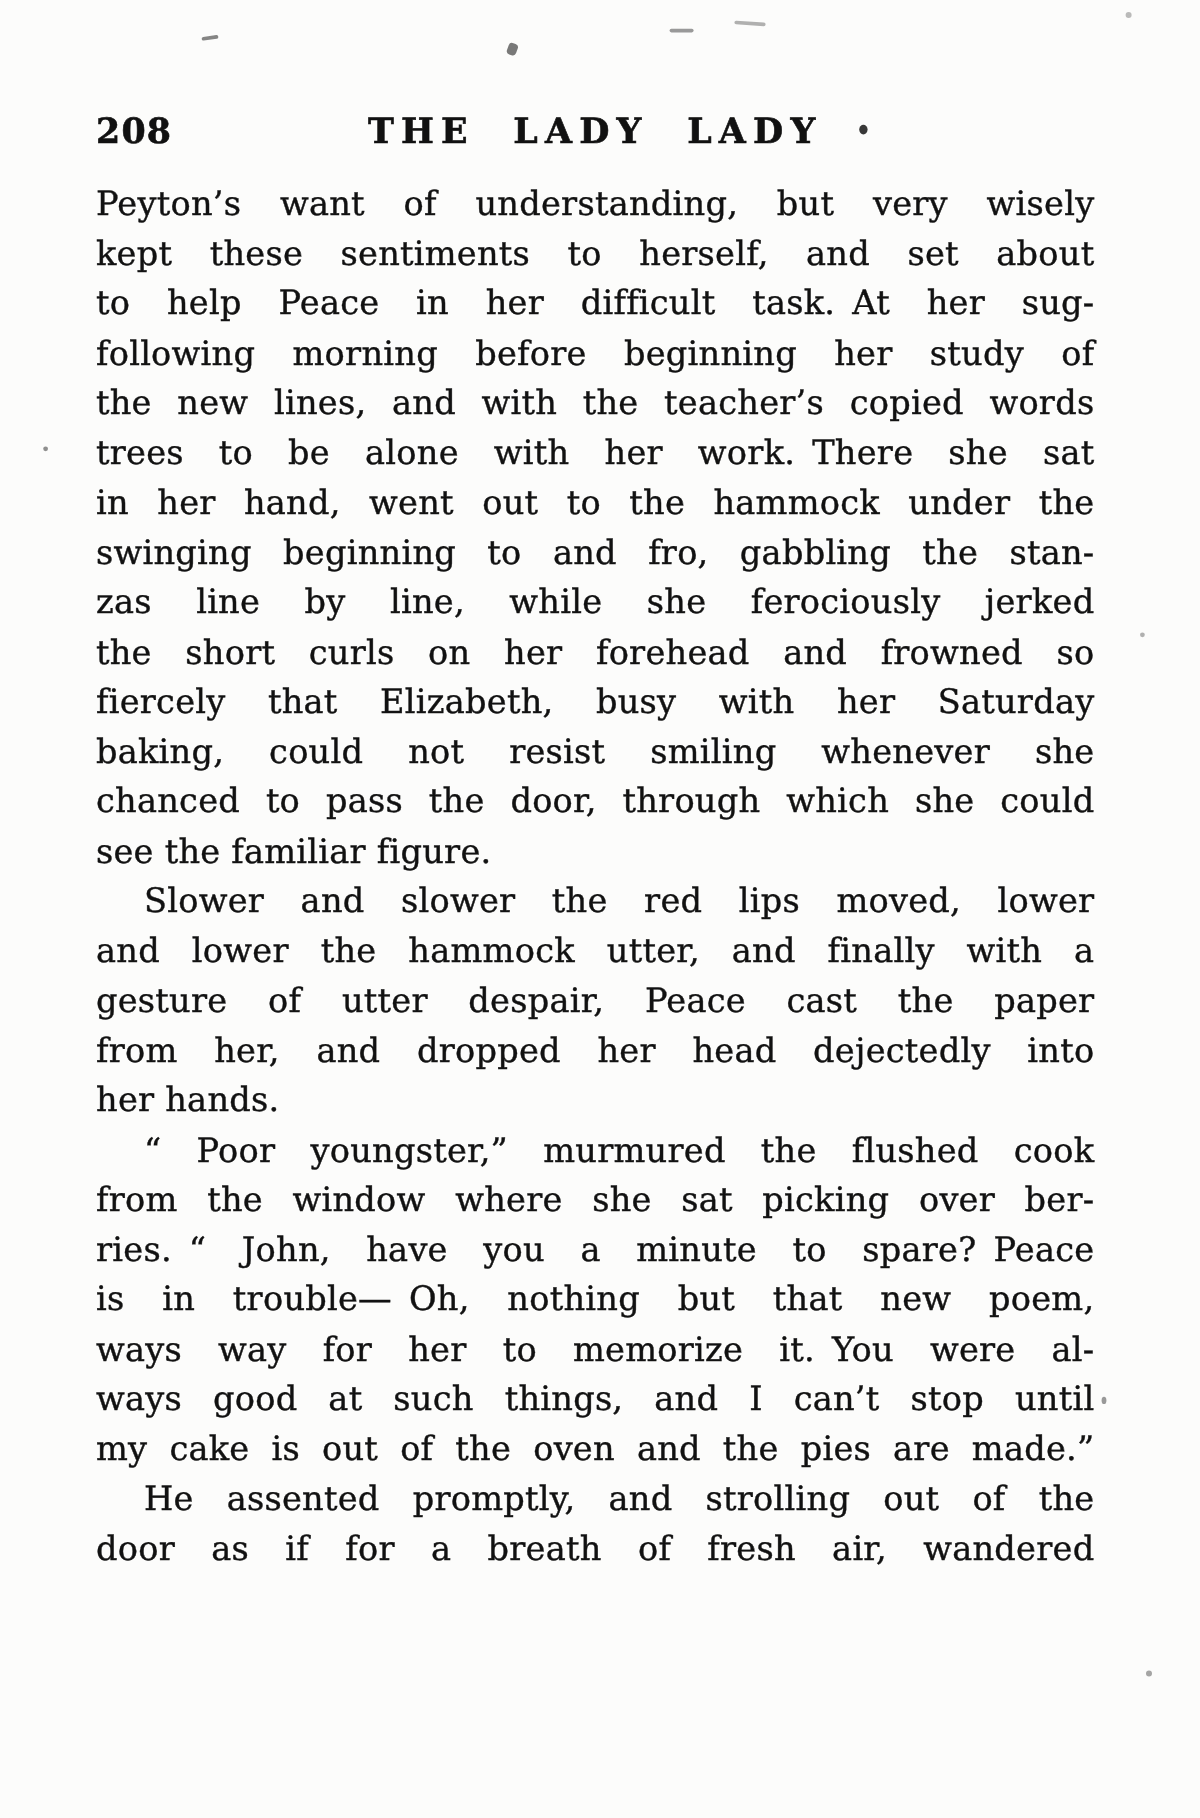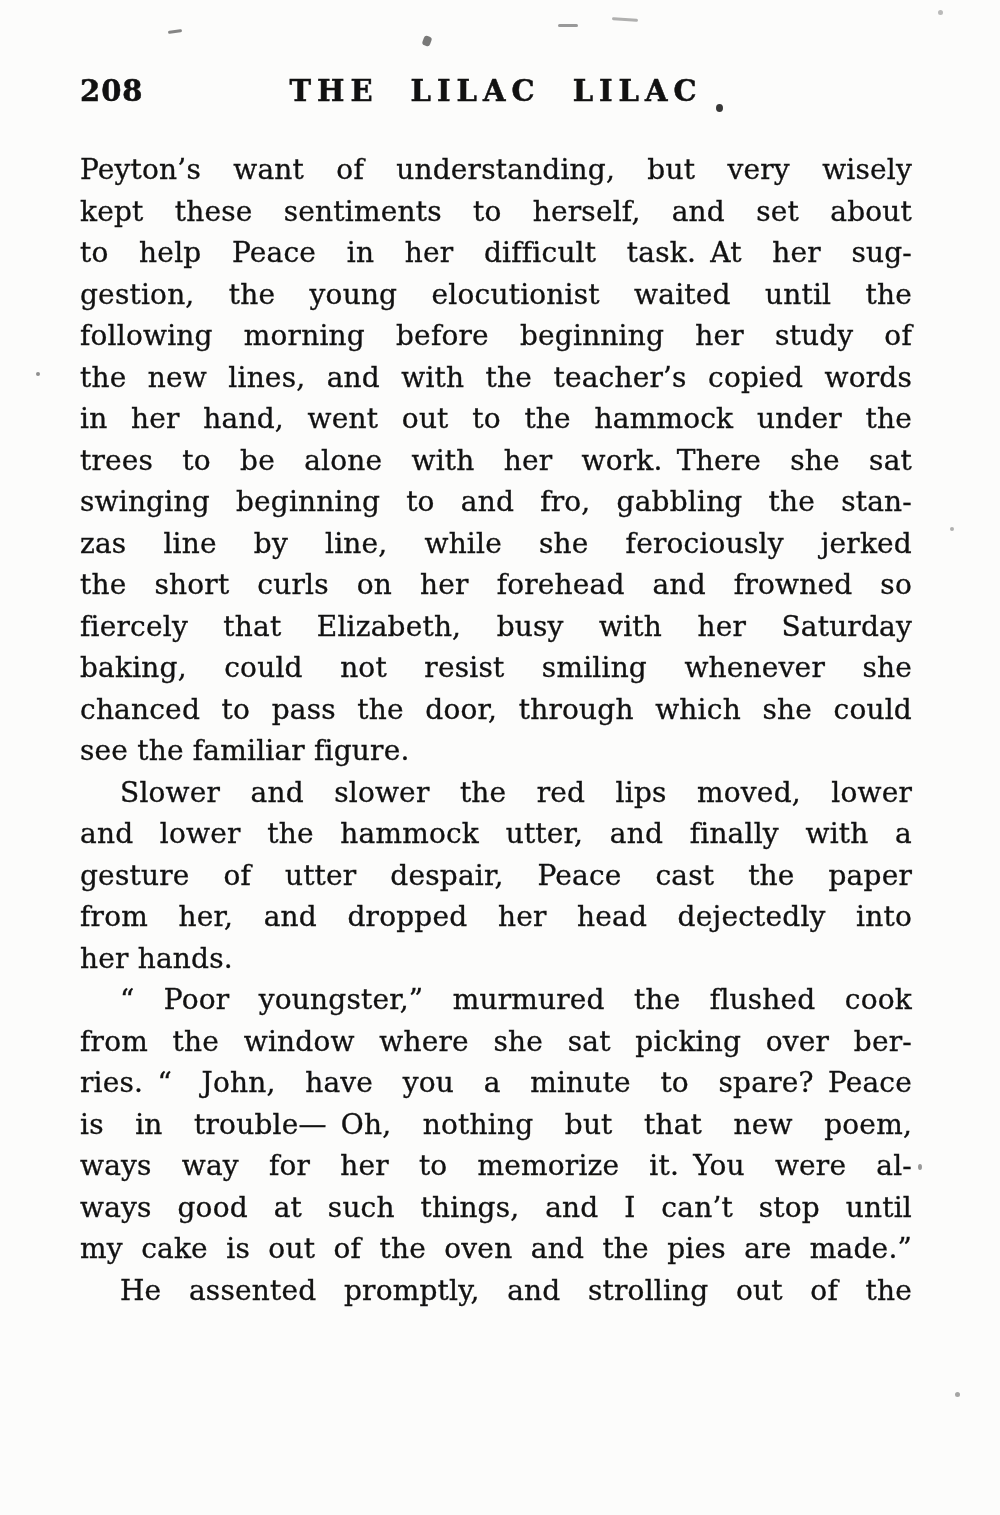--- a/index.html
+++ b/index.html
@@ -25,20 +25,21 @@
     right: 88px;
     display: grid;
     grid-template-columns: 1fr auto 1fr;
     align-items: baseline;
   }
   .folio {
     justify-self: start;
     font-size: 29px;
     font-weight: bold;
     letter-spacing: 1px;
+    margin-top: 18px;
     -webkit-text-stroke: 0.5px var(--ink);
   }
   .head-title {
     justify-self: center;
     font-size: 29px;
     font-weight: bold;
     letter-spacing: 6px;
     word-spacing: 16px;
     -webkit-text-stroke: 0.5px var(--ink);
     white-space: nowrap;
@@ -92,48 +93,48 @@
   <span class="speck s4"></span>
   <span class="speck s5"></span>
   <span class="speck s6"></span>
   <span class="speck s7"></span>
   <span class="speck s8"></span>
   <span class="speck s9"></span>
   <span class="speck s10"></span>
 
   <header class="running-head">
     <span class="folio">208</span>
-    <span class="head-title">THE LILAC LILAC</span>
+    <span class="head-title">THE LADY LADY</span>
     <span class="head-right"></span>
   </header>
 
   <main class="text-block">
       <div class="line">Peyton’s want of understanding, but very wisely</div>
       <div class="line">kept these sentiments to herself, and set about</div>
       <div class="line">to help Peace in her difficult task. At her sug-</div>
-      <div class="line">gestion, the young elocutionist waited until the</div>
       <div class="line">following morning before beginning her study of</div>
       <div class="line">the new lines, and with the teacher’s copied words</div>
+      <div class="line">trees to be alone with her work. There she sat</div>
       <div class="line">in her hand, went out to the hammock under the</div>
-      <div class="line">trees to be alone with her work. There she sat</div>
       <div class="line">swinging beginning to and fro, gabbling the stan-</div>
       <div class="line">zas line by line, while she ferociously jerked</div>
       <div class="line">the short curls on her forehead and frowned so</div>
       <div class="line">fiercely that Elizabeth, busy with her Saturday</div>
       <div class="line">baking, could not resist smiling whenever she</div>
       <div class="line">chanced to pass the door, through which she could</div>
       <div class="line last">see the familiar figure.</div>
       <div class="line indent">Slower and slower the red lips moved, lower</div>
       <div class="line">and lower the hammock utter, and finally with a</div>
       <div class="line">gesture of utter despair, Peace cast the paper</div>
       <div class="line">from her, and dropped her head dejectedly into</div>
       <div class="line last">her hands.</div>
       <div class="line indent">“ Poor youngster,” murmured the flushed cook</div>
       <div class="line">from the window where she sat picking over ber-</div>
       <div class="line">ries. “ John, have you a minute to spare? Peace</div>
       <div class="line">is in trouble— Oh, nothing but that new poem,</div>
       <div class="line">ways way for her to memorize it. You were al-</div>
       <div class="line">ways good at such things, and I can’t stop until</div>
       <div class="line">my cake is out of the oven and the pies are made.”</div>
       <div class="line indent">He assented promptly, and strolling out of the</div>
+      <div class="line">door as if for a breath of fresh air, wandered</div>
     </main>
 
 </div>
 
 </body></html>

